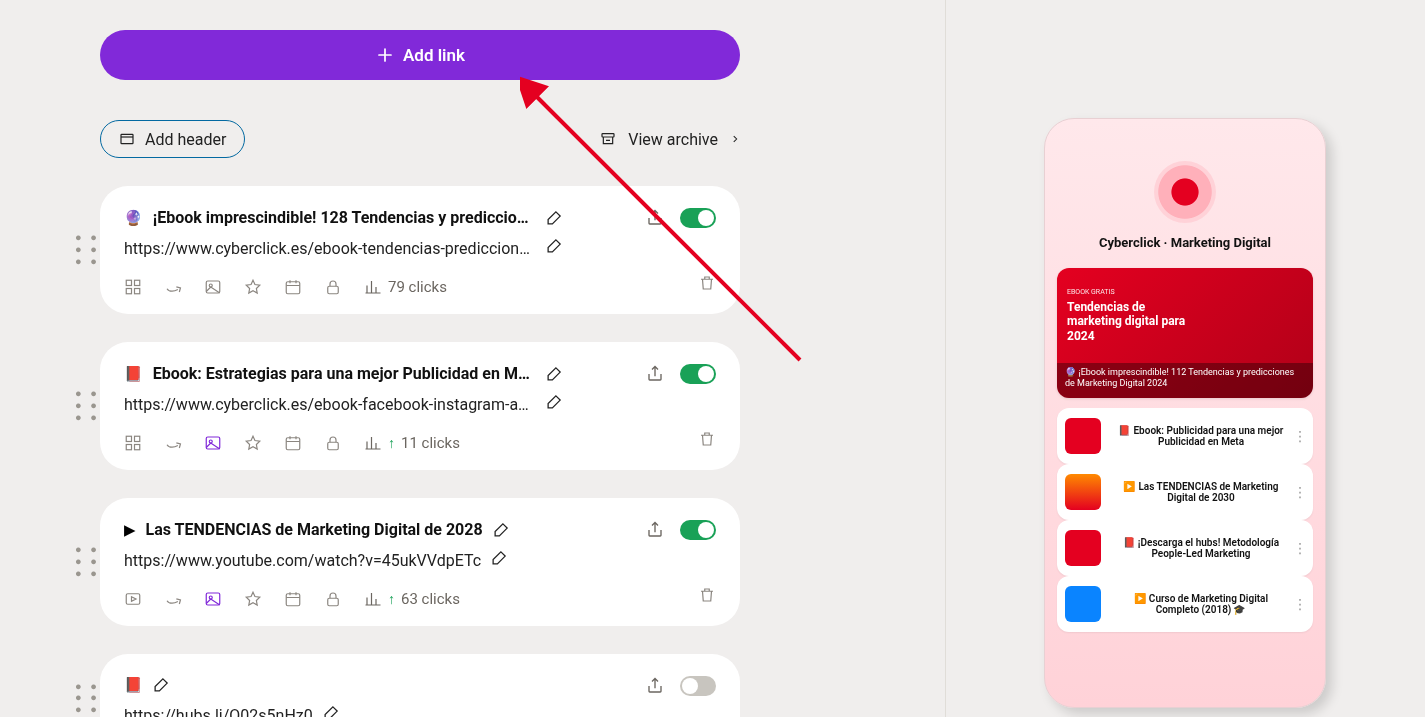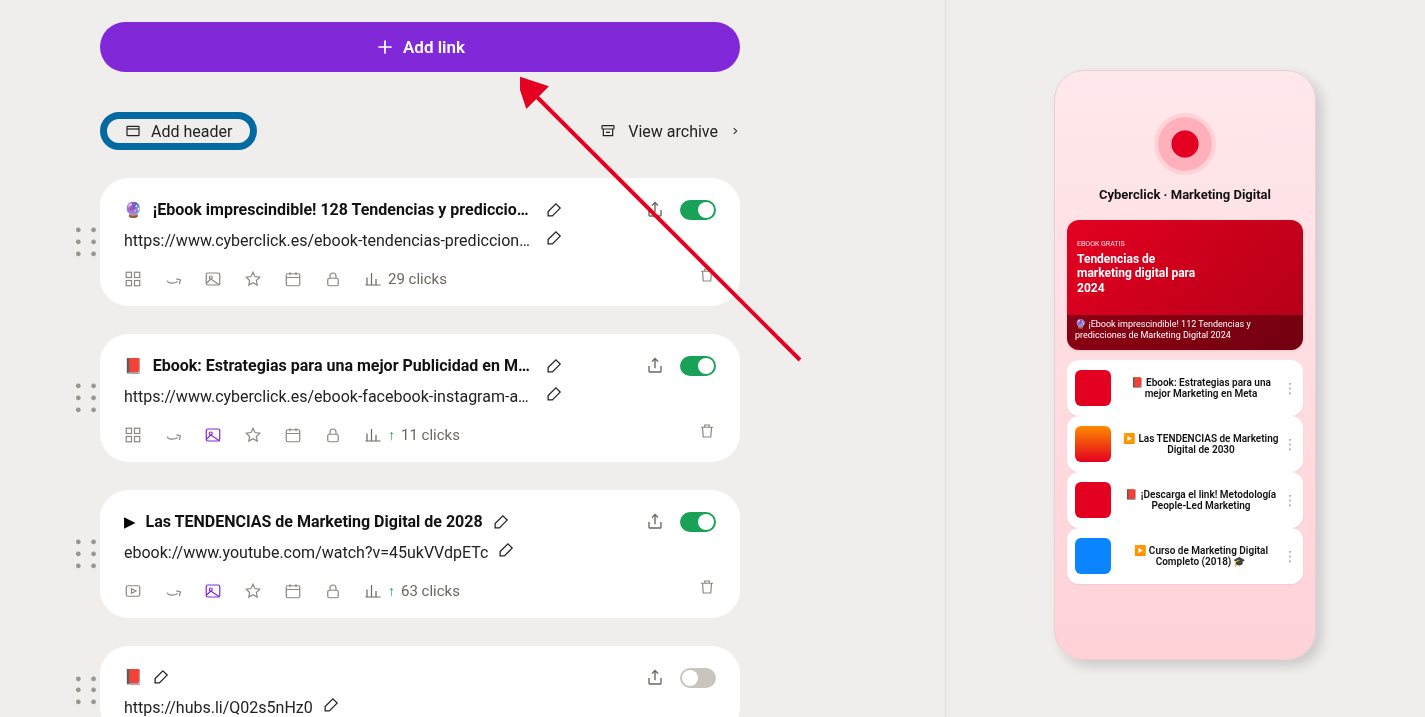--- a/index.html
+++ b/index.html
@@ -7,21 +7,21 @@
     font-family: -apple-system, BlinkMacSystemFont, "Segoe UI", Roboto, sans-serif;
     background: #f0eeed;
     width: 1425px;
     height: 717px;
     overflow: hidden;
     position: relative;
     display: flex;
   }
   .left-pane {
     width: 945px;
-    padding: 22px 100px 0 100px;
+    padding: 30px 100px 0 100px;
     overflow: hidden;
   }
   .divider {
     position: absolute;
     top: 0; left: 945px; width: 1px; height: 100%;
     background: #e0ddd8;
   }
   .right-pane {
     flex: 1;
     display: flex;
@@ -52,21 +52,21 @@
 
   .subheader-row {
     width: 640px;
     margin-top: 40px;
     display: flex;
     justify-content: space-between;
     align-items: center;
   }
   .pill-btn {
     height: 38px;
-    border: 7px solid #0369a1;
+    border: 1px solid #0369a1;
     background: #f0eeed;
     border-radius: 19px;
     padding: 0 18px;
     display: inline-flex;
     align-items: center;
     gap: 10px;
     font-size: 16px;
     color: #222;
     cursor: pointer;
   }
@@ -153,29 +153,29 @@
 
   
   .arrow-annotation {
     position: absolute;
     left: 520px; top: 70px;
     pointer-events: none;
   }
 
   
   .phone {
-    width: 262px; height: 590px;
+    width: 282px; height: 590px;
     border-radius: 30px;
     background: linear-gradient(#ffe8eb, #ffd2d8);
     box-shadow: 6px 6px 12px rgba(0,0,0,0.15);
     border: 1px solid #e8d0d3;
     position: relative;
     overflow: hidden;
     padding: 12px 8px;
-    display: flex; flex-direction: column; align-items: center;
+    display: flex; flex-direction: column; align-items: center; margin-top: 48px;
   }
   .avatar-ring {
     width: 62px; height: 62px; border-radius: 50%;
     background: radial-gradient(circle, #e40020 0 30%, #ffb0ba 32% 60%, #ffd2d8 62% 100%);
     margin-top: 30px;
   }
   .profile-name {
     margin-top: 12px; font-weight: 700; font-size: 13px; color:#111;
     text-align:center;
   }
@@ -311,21 +311,21 @@
       <span class="act-icon">
             <svg width="18" height="18" viewBox="0 0 24 24" fill="none" stroke="currentColor" stroke-width="1.6">
               <rect x="5" y="11" width="14" height="10" rx="2"></rect>
               <path d="M8 11V8a4 4 0 018 0v3"></path>
             </svg>
           </span>
       <span class="clicks">
             <svg width="18" height="18" viewBox="0 0 24 24" fill="none" stroke="currentColor" stroke-width="1.6">
               <path d="M4 20V10M10 20V4M16 20v-8M22 20H2"></path>
             </svg>
-            <span>29 clicks</span>
+            <span>79 clicks</span>
           </span>
     </div>
     <div class="right-controls">
       <div class="share-toggle-row">
         <span class="share-icon">
               <svg width="18" height="18" viewBox="0 0 24 24" fill="none" stroke="currentColor" stroke-width="1.8">
                 <path d="M4 12v7a1 1 0 001 1h14a1 1 0 001-1v-7"></path>
                 <path d="M16 6l-4-4-4 4M12 2v13"></path>
               </svg>
             </span>
@@ -438,21 +438,21 @@
     <div class="title-row">
       <span class="emoji">▶</span>
       <span class="title-text">Las TENDENCIAS de Marketing Digital de 2028</span>
       <span class="pencil">
             <svg width="17" height="17" viewBox="0 0 24 24" fill="none" stroke="currentColor" stroke-width="1.8">
               <path d="M14 4l6 6L9 21H3v-6L14 4z"></path>
             </svg>
           </span>
     </div>
     <div class="url-row" style="margin-top:6px;">
-      <span class="url-text">ebook://www.youtube.com/watch?v=45ukVVdpETc</span>
+      <span class="url-text">https://www.youtube.com/watch?v=45ukVVdpETc</span>
       <span class="pencil">
             <svg width="17" height="17" viewBox="0 0 24 24" fill="none" stroke="currentColor" stroke-width="1.8">
               <path d="M14 4l6 6L9 21H3v-6L14 4z"></path>
             </svg>
           </span>
     </div>
 
     <div class="action-row">
       <span class="act-icon">
             <svg width="18" height="18" viewBox="0 0 24 24" fill="none" stroke="currentColor" stroke-width="1.6">
@@ -566,31 +566,31 @@
     <div class="profile-name">Cyberclick · Marketing Digital</div>
     <div class="phone-scroll">
       <div class="hero-card">
         <div class="tag">EBOOK GRATIS</div>
         <div class="headline">Tendencias de marketing digital para 2024</div>
         <div class="overlay">🔮 ¡Ebook imprescindible! 112 Tendencias y predicciones de Marketing Digital 2024</div>
       </div>
       <div id="preview-items">
           <div class="mini-link-card">
     <div class="thumb "></div>
-    <div class="mini-text">📕 Ebook: Estrategias para una mejor Marketing en Meta</div>
+    <div class="mini-text">📕 Ebook: Publicidad para una mejor Publicidad en Meta</div>
     <div class="mini-more">⋮</div>
   </div>
           <div class="mini-link-card">
     <div class="thumb orange"></div>
     <div class="mini-text">▶️ Las TENDENCIAS de Marketing Digital de 2030</div>
     <div class="mini-more">⋮</div>
   </div>
           <div class="mini-link-card">
     <div class="thumb "></div>
-    <div class="mini-text">📕 ¡Descarga el link! Metodología People-Led Marketing</div>
+    <div class="mini-text">📕 ¡Descarga el hubs! Metodología People-Led Marketing</div>
     <div class="mini-more">⋮</div>
   </div>
           <div class="mini-link-card">
     <div class="thumb blue"></div>
     <div class="mini-text">▶️ Curso de Marketing Digital Completo (2018) 🎓</div>
     <div class="mini-more">⋮</div>
   </div>
         </div>
     </div>
   </div>

